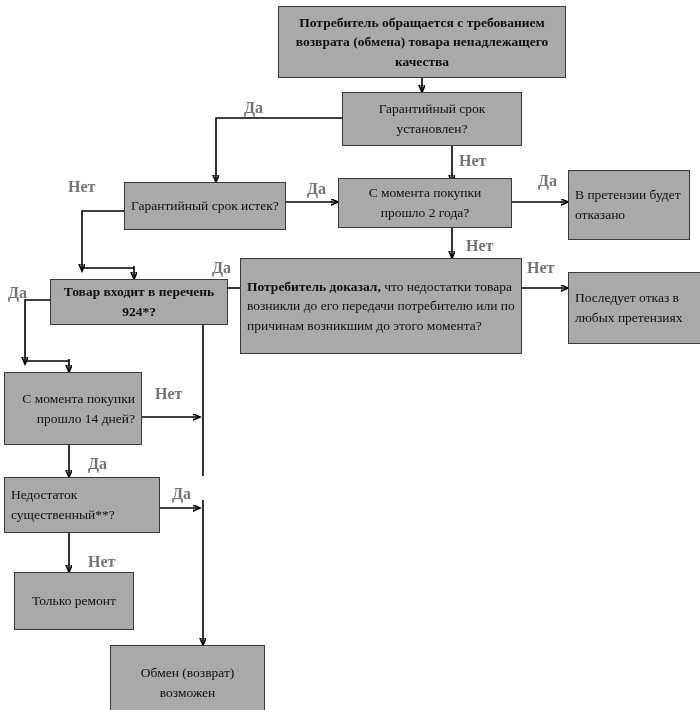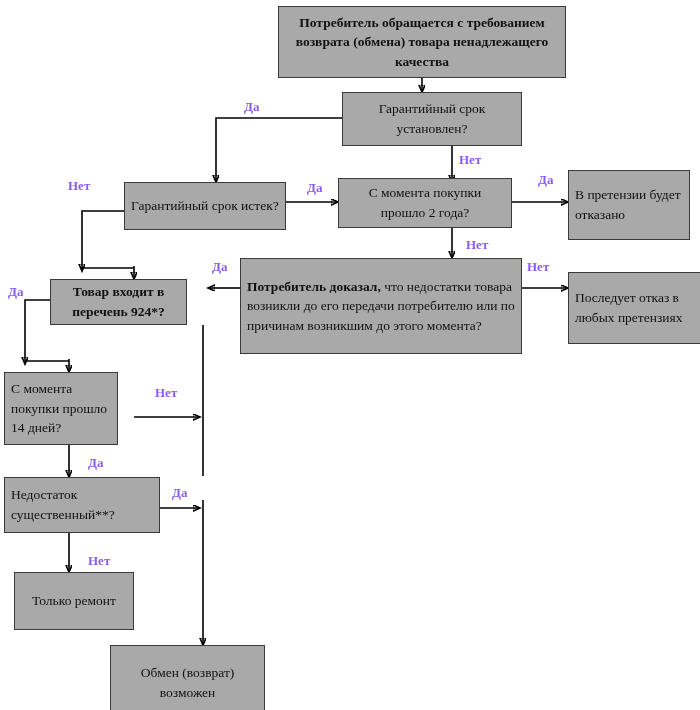--- a/index.html
+++ b/index.html
@@ -23,22 +23,22 @@
     line-height:1.45;
     padding:3px 6px;
   }
   .box.bold{font-weight:bold;}
   .box.left{justify-content:flex-start;text-align:left;}
   .box .txt{display:block;width:100%;}
   .lbl{
     position:absolute;
     font-family:"Liberation Serif", serif;
     font-weight:bold;
-    font-size:13px;
-    color:#8b5cf6;
+    font-size:16px;
+    color:#737373;
     white-space:nowrap;
   }
   svg.wires{
     position:absolute;left:0;top:0;width:700px;height:710px;
     pointer-events:none;
   }
   svg.wires line, svg.wires polyline, svg.wires path{
     stroke:#000000;stroke-width:1.6px;fill:none;
   }
   .mixed b{font-weight:bold;}
@@ -113,25 +113,25 @@
   </div>
 
   <div class="box left" style="left:568px;top:170px;width:122px;height:70px;">
     <span class="txt">В претензии будет отказано</span>
   </div>
 
   <div class="box left" style="left:568px;top:272px;width:140px;height:72px;">
     <span class="txt">Последует отказ в любых претензиях</span>
   </div>
 
-  <div class="box bold" style="left:50px;top:279px;width:137px;height:46px;">
+  <div class="box bold" style="left:50px;top:279px;width:178px;height:46px;">
     <span class="txt">Товар входит в перечень 924*?</span>
   </div>
 
-  <div class="box left" style="left:4px;top:372px;width:114px;height:73px;">
+  <div class="box left" style="left:4px;top:372px;width:138px;height:73px;text-align:right;">
     <span class="txt">С момента покупки прошло 14 дней?</span>
   </div>
 
   <div class="box" style="left:14px;top:572px;width:120px;height:58px;">
     <span class="txt">Только ремонт</span>
   </div>
 
   <div class="box left" style="left:4px;top:477px;width:156px;height:56px;">
     <span class="txt">Недостаток существенный**?</span>
   </div>

